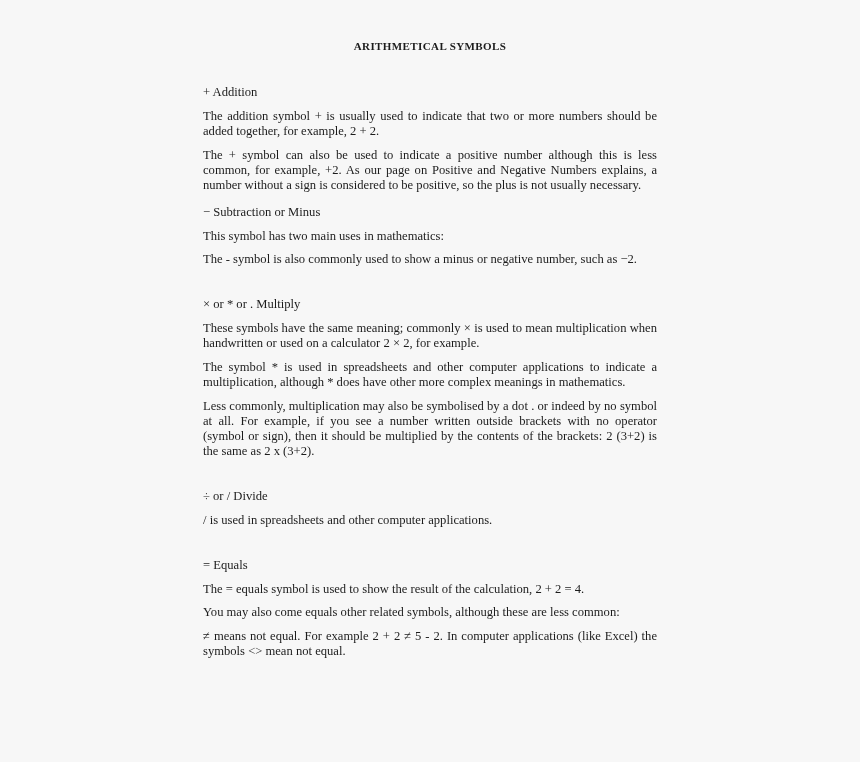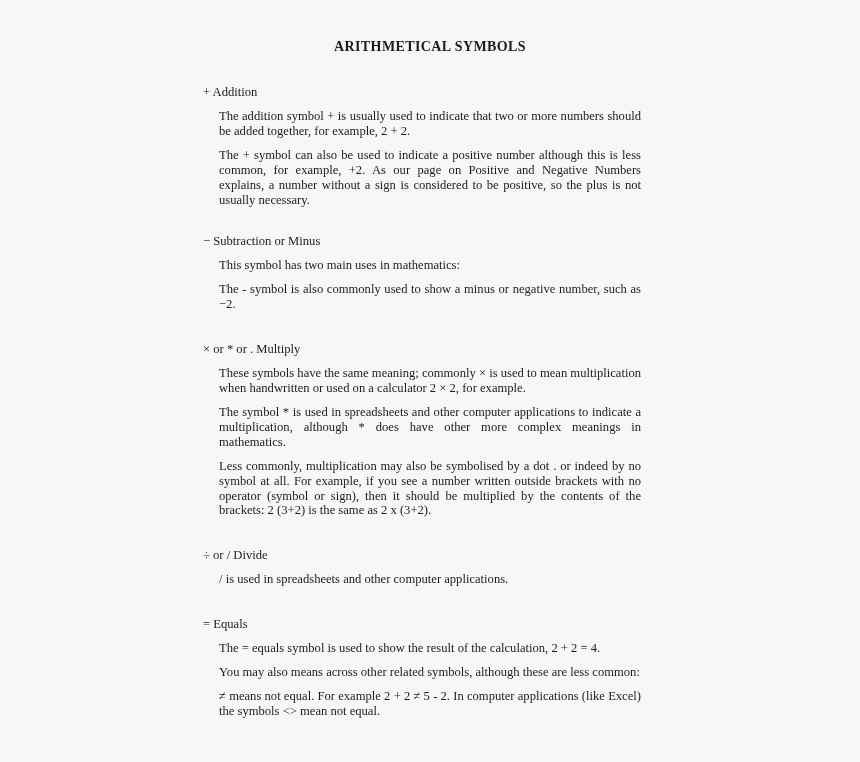--- a/index.html
+++ b/index.html
@@ -11,38 +11,38 @@
     font-family: "Liberation Serif", "DejaVu Serif", serif;
     overflow: hidden;
   }
   .page {
     width: 454px;
     margin: 0 auto;
     padding-top: 38px;
   }
   .doc-title {
     margin: 0;
-    font-size: 14px;
+    font-size: 11px;
     line-height: 17px;
     font-weight: bold;
     text-align: center;
     letter-spacing: 0.4px;
   }
   .section h2 {
     font-size: 12.6px;
     line-height: 15px;
     font-weight: normal;
     margin: 30px 0 0 0;
   }
-  .section.tight h2 { margin-top: 27px; }
+  .section.tight h2 { margin-top: 12px; }
   .section p {
     font-size: 12.6px;
     line-height: 14.9px;
     text-align: justify;
-    margin: 9px 16px;
+    margin: 9px 0;
   }
 </style>
 </head>
 <body>
 
 <div class="page">
 
   <h1 class="doc-title">ARITHMETICAL SYMBOLS</h1>
 
   <div class="section">
@@ -65,17 +65,17 @@
   </div>
 
   <div class="section">
     <h2>÷ or / Divide</h2>
     <p>/ is used in spreadsheets and other computer applications.</p>
   </div>
 
   <div class="section">
     <h2>= Equals</h2>
     <p>The = equals symbol is used to show the result of the calculation, 2 + 2 = 4.</p>
-    <p>You may also means across other related symbols, although these are less common:</p>
+    <p>You may also come equals other related symbols, although these are less common:</p>
     <p>≠ means not equal. For example 2 + 2 ≠ 5 - 2. In computer applications (like Excel) the symbols &lt;&gt; mean not equal.</p>
   </div>
 
 </div>
 
 </body></html>

